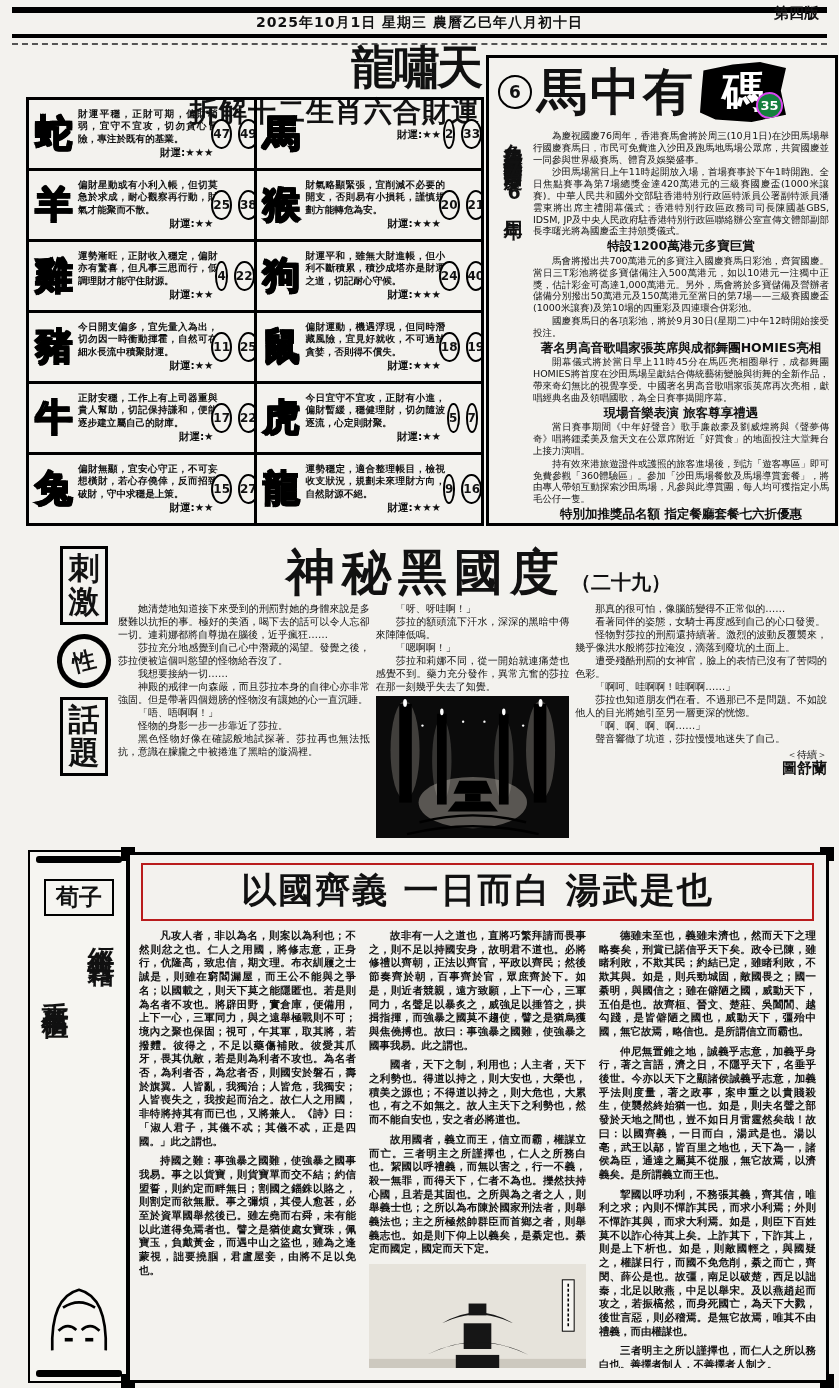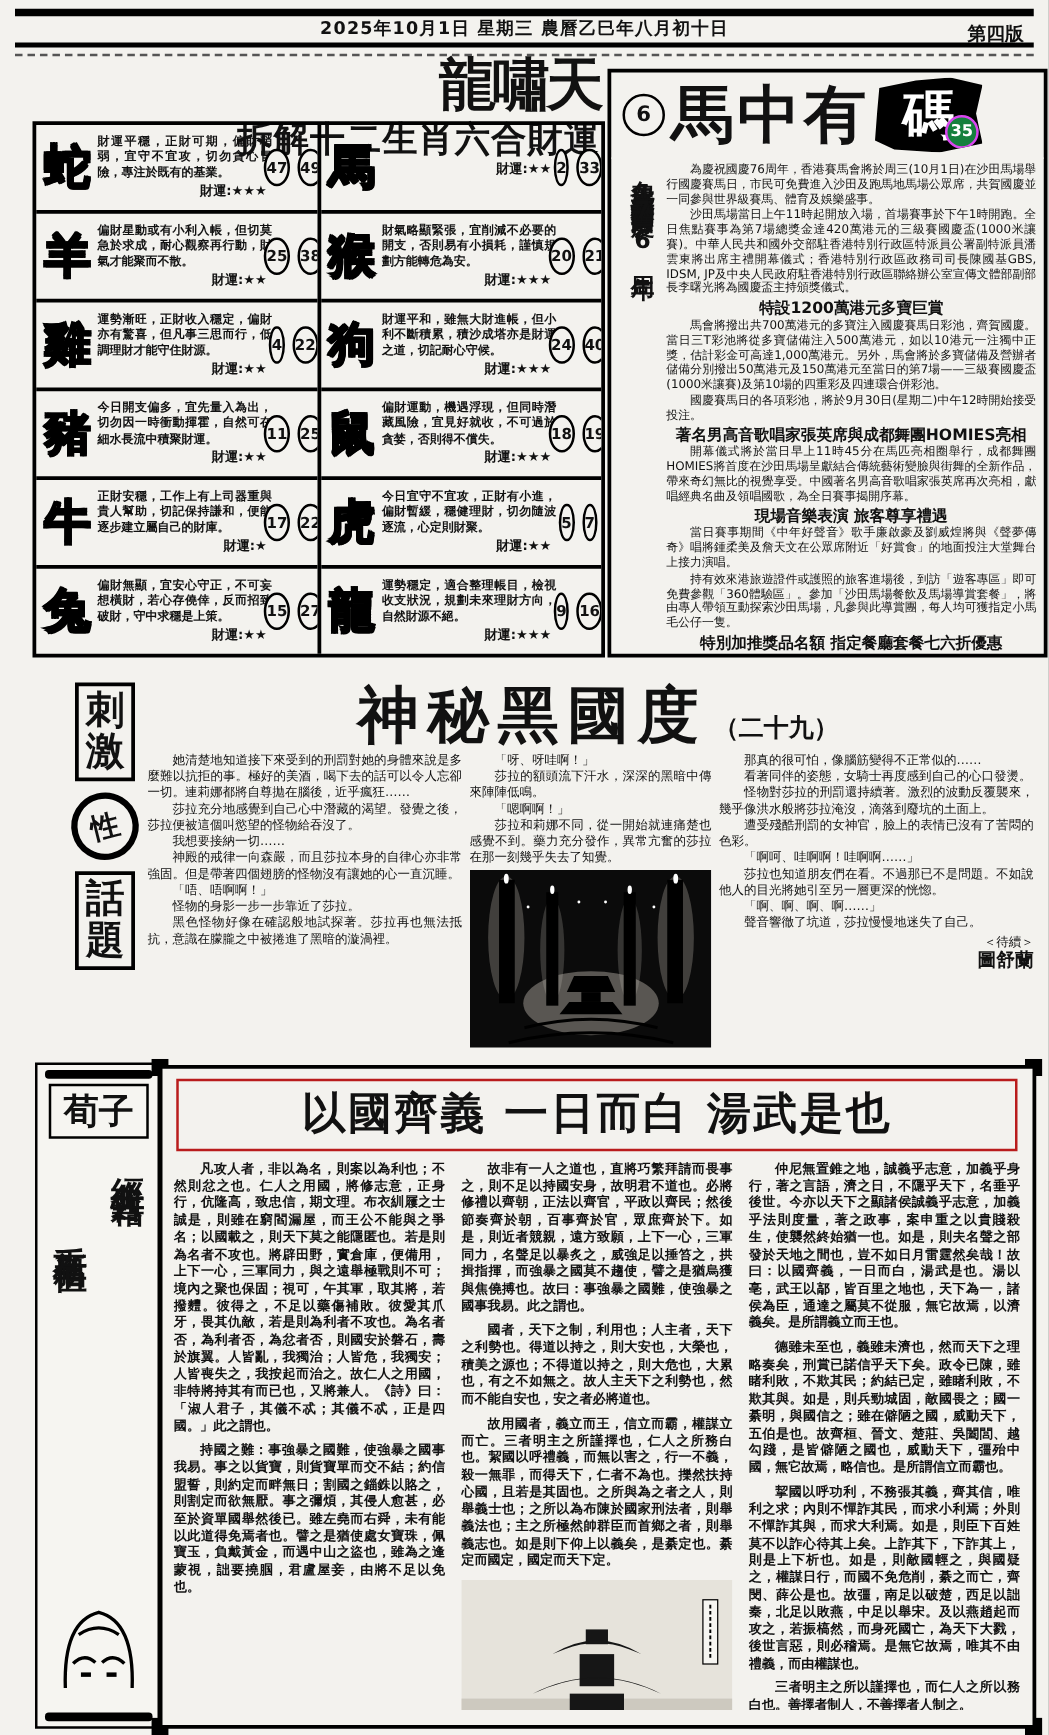--- a/index.html
+++ b/index.html
@@ -1,21 +1,21 @@
 <!DOCTYPE html>
 <html><head>
 <meta charset="utf-8">
 <style>
   html,body{margin:0;padding:0;background:#9a9a9a;}
   .page{position:relative;width:839px;height:1388px;margin:0 auto;background:#f3f2ee;
         font-family:"DejaVu Sans",sans-serif;color:#111;overflow:hidden;}
   
   .m-bar{position:absolute;left:12px;right:12px;top:7px;height:6px;background:#000;}
   .m-date{position:absolute;top:14px;left:0;right:0;text-align:center;font-size:14px;font-weight:bold;letter-spacing:1px;}
-  .m-page{position:absolute;top:18px;right:20px;font-size:15px;font-weight:bold;}
+  .m-page{position:absolute;top:4px;right:20px;font-size:15px;font-weight:bold;}
   .m-rule{position:absolute;top:34px;left:12px;right:12px;height:4px;background:#000;}
   .m-dash{position:absolute;top:43px;left:12px;right:12px;border-top:2px dashed #555;}
   
   .z-title{position:absolute;left:26px;top:46px;width:454px;display:flex;align-items:flex-end;gap:8px;flex-direction:column;}
   .z-main{font-size:46px;font-weight:900;line-height:.95;letter-spacing:-3px;}
   .z-sub{font-size:28px;font-weight:800;line-height:1;letter-spacing:1px;}
   .z-table{position:absolute;left:26px;top:97px;width:452px;height:423px;border:3px solid #000;display:flex;}
   .z-col{width:50%;display:flex;flex-direction:column;}
   .z-col + .z-col{border-left:3px solid #000;}
   .z-row{flex:1;display:flex;align-items:center;padding:2px 3px;border-bottom:3px solid #000;overflow:hidden;}
@@ -57,21 +57,21 @@
   .s-mid{flex:1;display:flex;flex-direction:column;overflow:hidden;}
   .s-mid .s-col{flex:none;}
   .s-illu{margin-top:3px;width:100%;height:148px;flex:none;}
   .s-col3{flex:1.3;display:flex;flex-direction:column;}
   .s-cont{text-align:right;font-size:10px;margin-top:3px;}
   .s-credit{text-align:right;font-size:15px;font-weight:900;margin-top:1px;}
   
   .classic{position:absolute;left:0;top:848px;width:839px;height:537px;}
   .c-scroll{position:absolute;left:28px;top:2px;width:90px;bottom:2px;border:2px solid #000;padding:4px;display:flex;flex-direction:column;align-items:center;background:#f6f5f1;}
   .c-knob{width:96%;height:7px;background:#000;border-radius:3px;flex:none;}
-  .c-label{border:2px solid #000;margin-top:4px;padding:1px 10px;font-size:28px;font-weight:900;flex:none;}
+  .c-label{border:2px solid #000;margin-top:16px;padding:1px 10px;font-size:23px;font-weight:900;flex:none;}
   .c-vtext{flex:1;position:relative;width:100%;}
   .c-l1{position:absolute;right:5px;top:10px;writing-mode:vertical-rl;text-orientation:upright;font-size:27px;font-weight:900;letter-spacing:4px;}
   .c-l2{position:absolute;left:3px;top:64px;writing-mode:vertical-rl;text-orientation:upright;font-size:27px;font-weight:900;letter-spacing:4px;}
   .c-face{flex:none;width:72px;height:98px;}
   .c-main{position:absolute;left:126px;right:10px;top:4px;bottom:2px;border:3px solid #000;padding:8px 10px;}
   .c-corn{position:absolute;width:14px;height:14px;background:#000;}
   .c-corn.tl{left:-8px;top:-8px;clip-path:polygon(0 0,100% 0,100% 40%,40% 40%,40% 100%,0 100%);}
   .c-corn.tr{right:-8px;top:-8px;clip-path:polygon(0 0,100% 0,100% 100%,60% 100%,60% 40%,0 40%);}
   .c-corn.bl{left:-8px;bottom:-8px;clip-path:polygon(0 0,40% 0,40% 60%,100% 60%,100% 100%,0 100%);}
   .c-corn.br{right:-8px;bottom:-8px;clip-path:polygon(60% 0,100% 0,100% 100%,0 100%,0 60%,60% 60%);}
@@ -424,22 +424,22 @@
             </g>
             <g>
               <rect x="196" y="16" width="12" height="52" fill="#f6f5f1" stroke="#000" stroke-width="1"></rect>
               <line x1="202" y1="20" x2="202" y2="64" stroke="#000" stroke-width="1.6" stroke-dasharray="3 2"></line>
             </g>
           </svg>
         </div>
         <div class="c-col">
           <div>
 
-          <p>仲尼無置錐之地，誠義乎志意，加義乎身行，著之言語，濟之日，不隱乎天下，名垂乎後世。今亦以天下之顯諸侯誠義乎志意，加義乎法則度量，著之政事，案申重之以貴賤殺生，使襲然終始猶一也。如是，則夫名聲之部發於天地之間也，豈不如日月雷霆然矣哉！故曰：以國齊義，一日而白，湯武是也。湯以亳，武王以鄗，皆百里之地也，天下為一，諸侯為臣，通達之屬莫不從服，無它故焉，以濟義矣。是所謂義立而王也。</p>
-              <p>德雖未至也，義雖未濟也，然而天下之理略奏矣，刑賞已諾信乎天下矣。政令已陳，雖睹利敗，不欺其民；約結已定，雖睹利敗，不欺其與。如是，則兵勁城固，敵國畏之；國一綦明，與國信之；雖在僻陋之國，威動天下，五伯是也。故齊桓、晉文、楚莊、吳闔閭、越勾踐，是皆僻陋之國也，威動天下，彊殆中國，無它故焉，略信也。是所謂信立而霸也。</p>
+          <p>德雖未至也，義雖未濟也，然而天下之理略奏矣，刑賞已諾信乎天下矣。政令已陳，雖睹利敗，不欺其民；約結已定，雖睹利敗，不欺其與。如是，則兵勁城固，敵國畏之；國一綦明，與國信之；雖在僻陋之國，威動天下，五伯是也。故齊桓、晉文、楚莊、吳闔閭、越勾踐，是皆僻陋之國也，威動天下，彊殆中國，無它故焉，略信也。是所謂信立而霸也。</p>
+              <p>仲尼無置錐之地，誠義乎志意，加義乎身行，著之言語，濟之日，不隱乎天下，名垂乎後世。今亦以天下之顯諸侯誠義乎志意，加義乎法則度量，著之政事，案申重之以貴賤殺生，使襲然終始猶一也。如是，則夫名聲之部發於天地之間也，豈不如日月雷霆然矣哉！故曰：以國齊義，一日而白，湯武是也。湯以亳，武王以鄗，皆百里之地也，天下為一，諸侯為臣，通達之屬莫不從服，無它故焉，以濟義矣。是所謂義立而王也。</p>
               <p>挈國以呼功利，不務張其義，齊其信，唯利之求；內則不憚詐其民，而求小利焉；外則不憚詐其與，而求大利焉。如是，則臣下百姓莫不以詐心待其上矣。上詐其下，下詐其上，則是上下析也。如是，則敵國輕之，與國疑之，權謀日行，而國不免危削，綦之而亡，齊閔、薛公是也。故彊，南足以破楚，西足以詘秦，北足以敗燕，中足以舉宋。及以燕趙起而攻之，若振槁然，而身死國亡，為天下大戮，後世言惡，則必稽焉。是無它故焉，唯其不由禮義，而由權謀也。</p>
               <p>三者明主之所以謹擇也，而仁人之所以務白也。善擇者制人，不善擇者人制之。</p>
             </div>
 
         </div>
       </div>
     </div>
   </div>
 
 </div>

